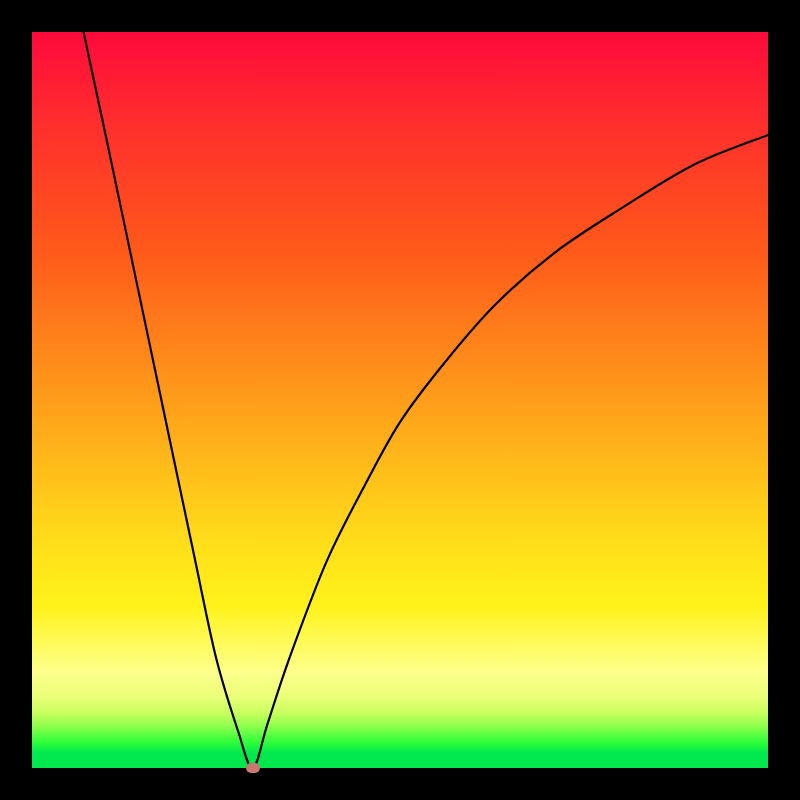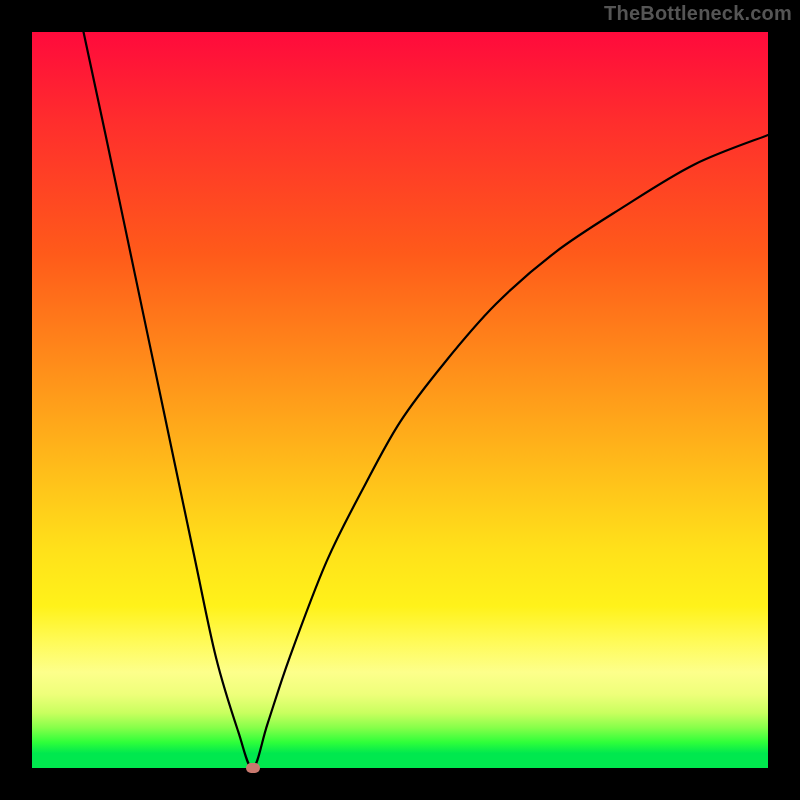--- a/index.html
+++ b/index.html
@@ -68,21 +68,20 @@
     border-radius: 5px / 5px;
     background: #c9796f;
     transform: translate(-50%, -50%);
   }
 </style>
 </head>
 <body>
 
 <div class="frame">
 
-  <div class="watermark">TheBottleneck.com</div>
 
   <div class="plot-area">
 
     <svg class="curve" viewBox="0 0 736 736" preserveAspectRatio="none">
       <path d="M 51.52 0.00 C 55.20 17.17 65.01 62.56 73.60 103.04 C 82.19 143.52 93.23 196.27 103.04 242.88 C 112.85 289.49 122.67 336.11 132.48 382.72 C 142.29 429.33 153.33 482.08 161.92 522.56 C 170.51 563.04 176.64 596.16 184.00 625.60 C 191.36 655.04 199.95 680.80 206.08 699.20 C 212.21 717.60 215.89 737.23 220.80 736.00 C 225.71 734.77 229.39 710.24 235.52 691.84 C 241.65 673.44 247.79 652.59 257.60 625.60 C 267.41 598.61 282.13 558.13 294.40 529.92 C 306.67 501.71 318.93 479.63 331.20 456.32 C 343.47 433.01 354.51 410.93 368.00 390.08 C 381.49 369.23 396.21 350.83 412.16 331.20 C 428.11 311.57 445.28 290.72 463.68 272.32 C 482.08 253.92 501.71 236.75 522.56 220.80 C 543.41 204.85 565.49 191.36 588.80 176.64 C 612.11 161.92 637.87 144.75 662.40 132.48 C 686.93 120.21 723.73 107.95 736.00 103.04" fill="none" stroke="#000" stroke-width="2.2" stroke-linecap="round" stroke-linejoin="round"></path>
     </svg>
 
     <div class="marker" style="left: 220.8px; top: 736px; background: rgb(201, 121, 111);"></div>
 
   </div>

